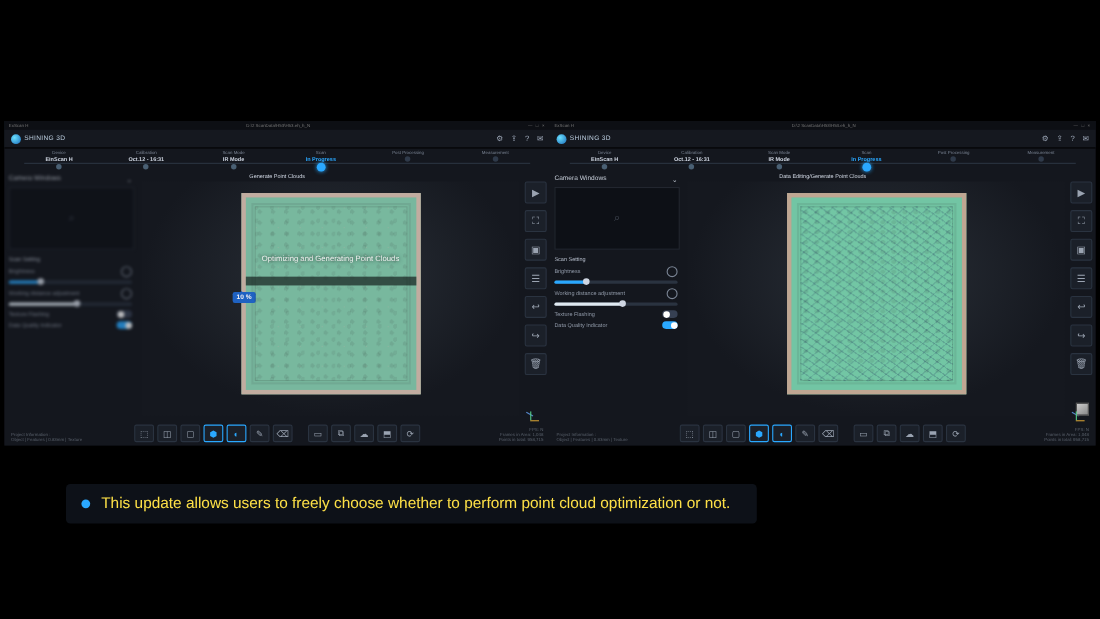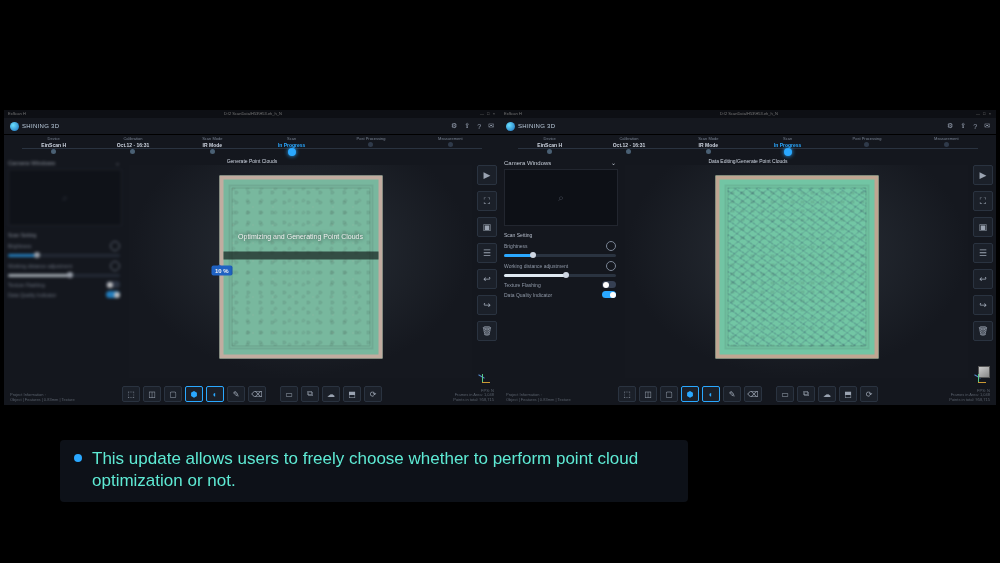--- a/index.html
+++ b/index.html
@@ -199,21 +199,21 @@
     position: absolute; left: 60px; top: 440px; width: 600px;
     background: rgba(15, 20, 28, 0.85);
     padding: 8px 14px 10px;
     border-radius: 4px;
   }
   .subtitle-box .bullet {
     position: absolute; left: 14px; top: 14px;
     width: 8px; height: 8px; border-radius: 50%; background: #2aa8ff;
   }
   .subtitle-box .txt {
-    margin-left: 18px; font-size: 17px; line-height: 1.3; color: #5eead4;
+    margin-left: 18px; font-size: 14px; line-height: 1.3; color: #fde047;
   }
 </style>
 </head>
 <body>
 
 <div class="outer">
 
   <div class="pane left">
     <div class="titlebar">
       <span>ExScan H</span>

